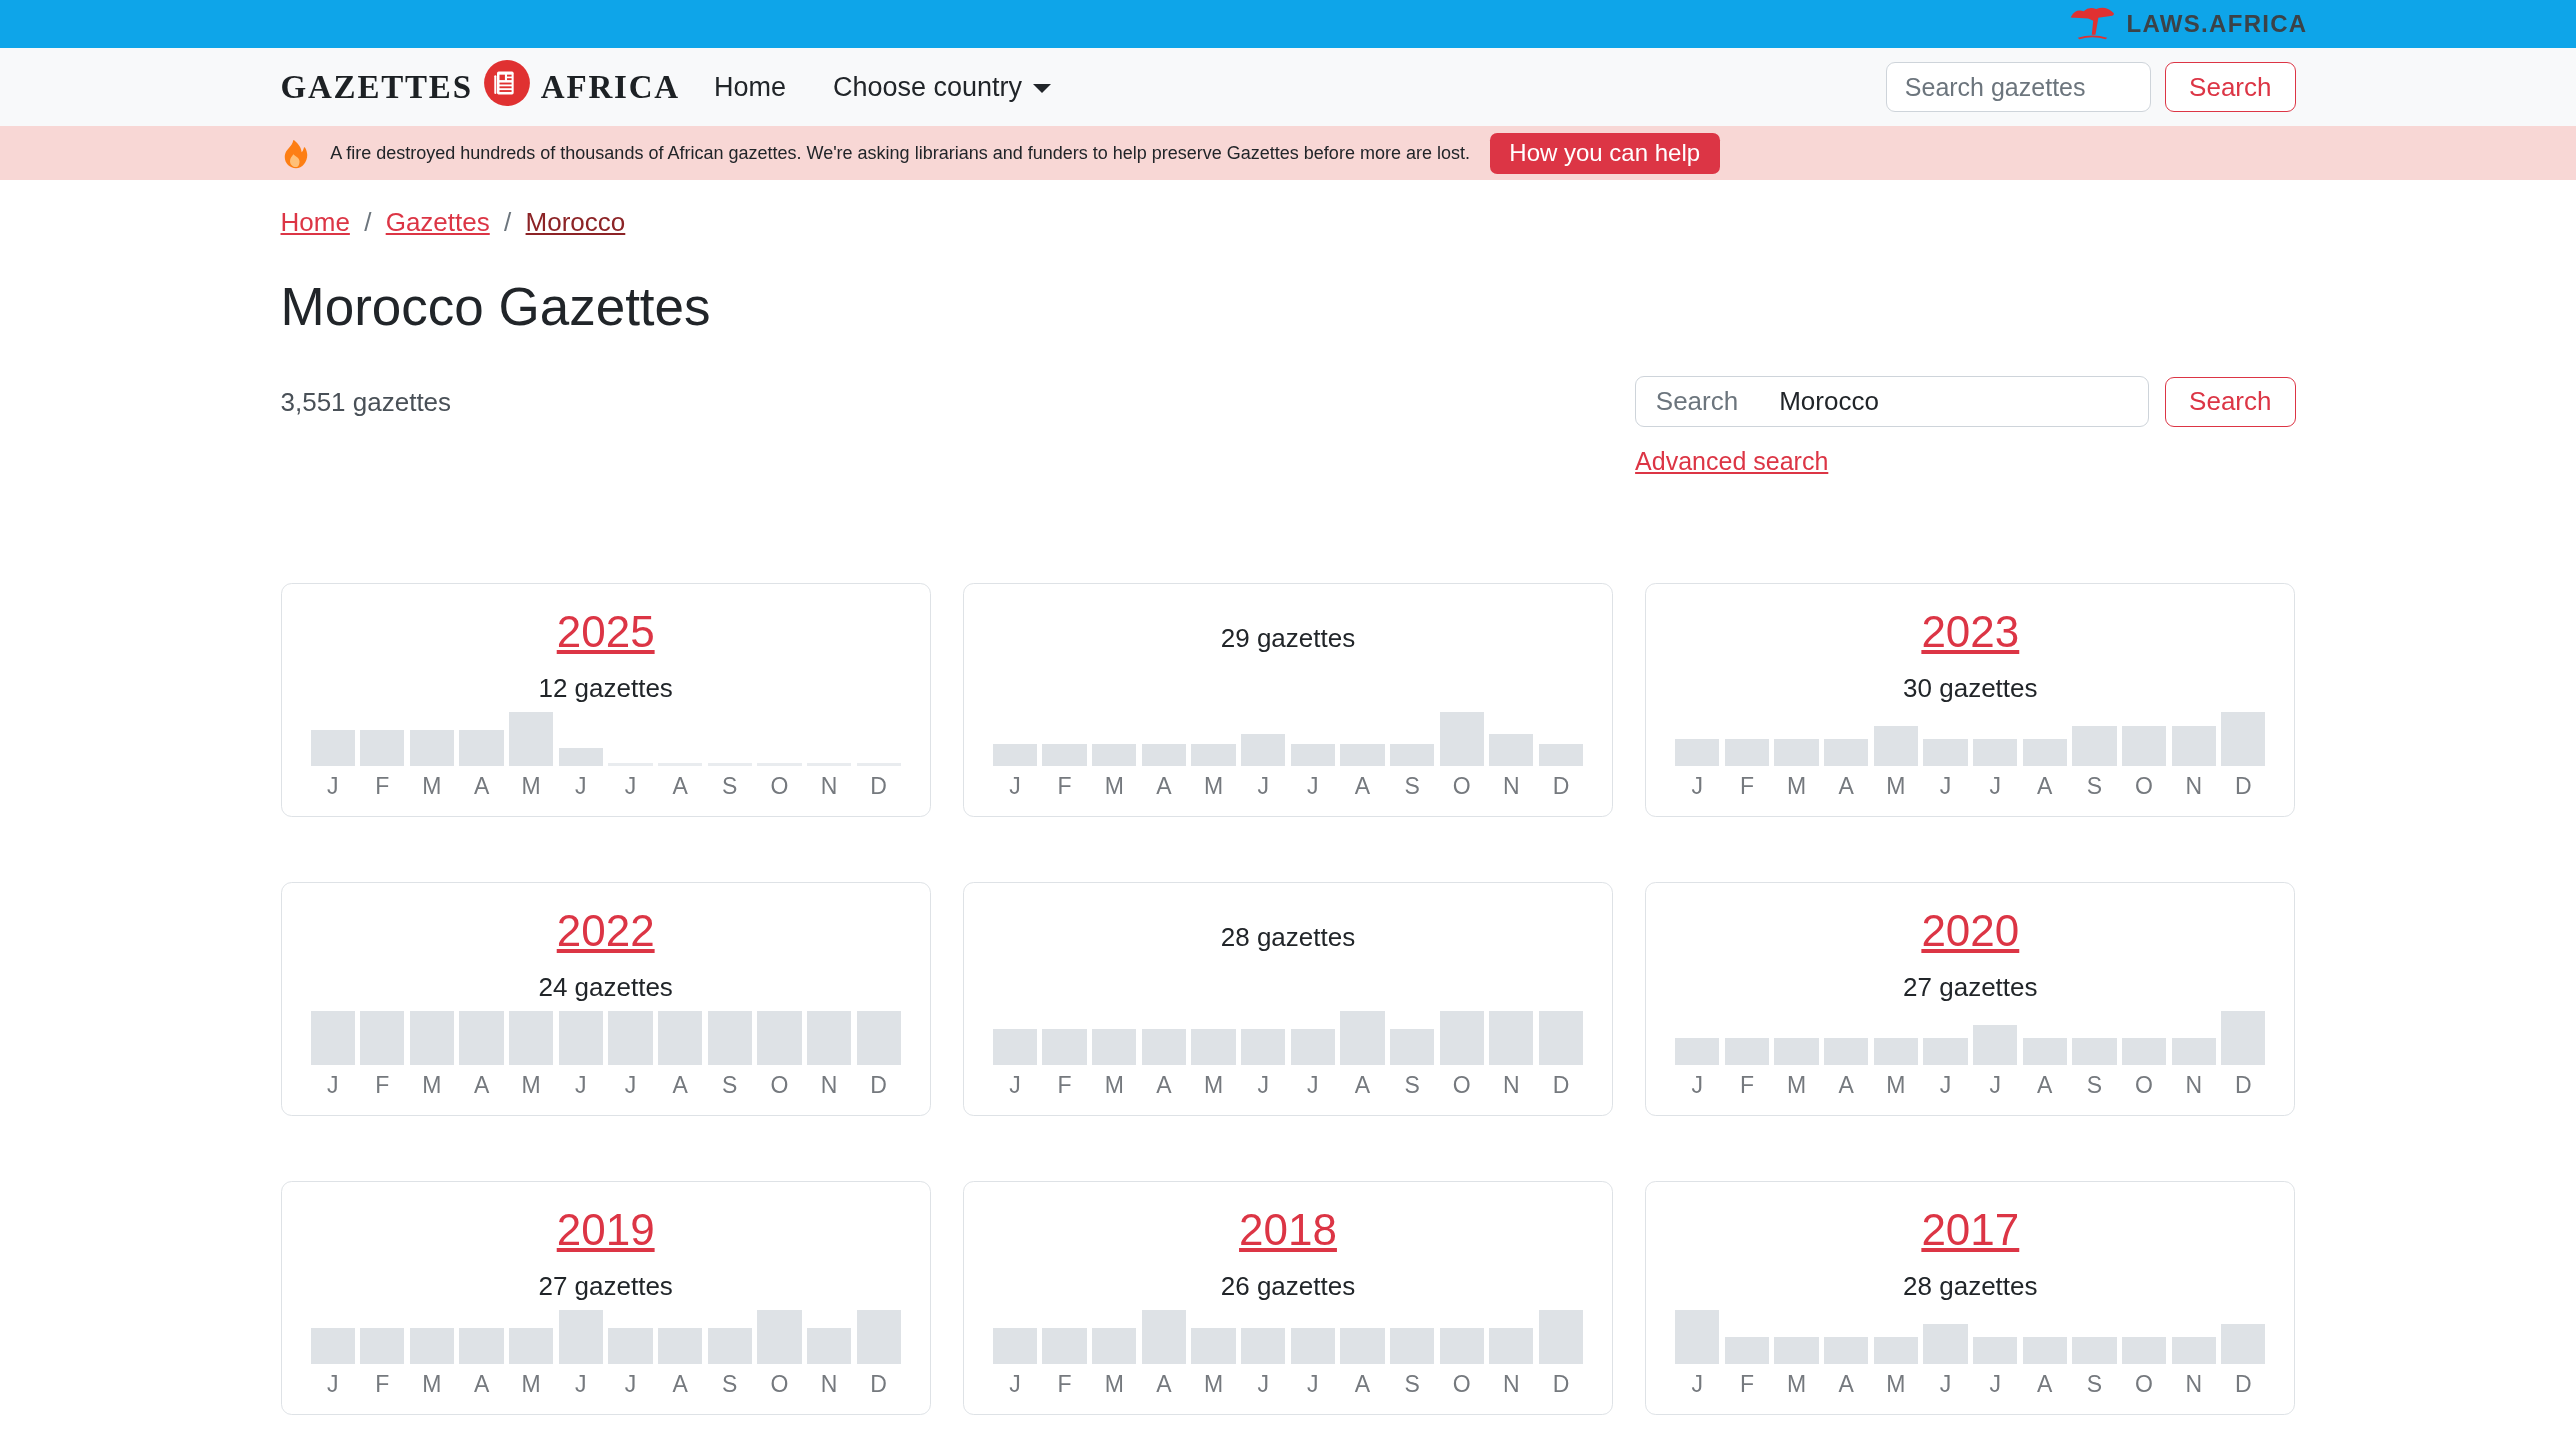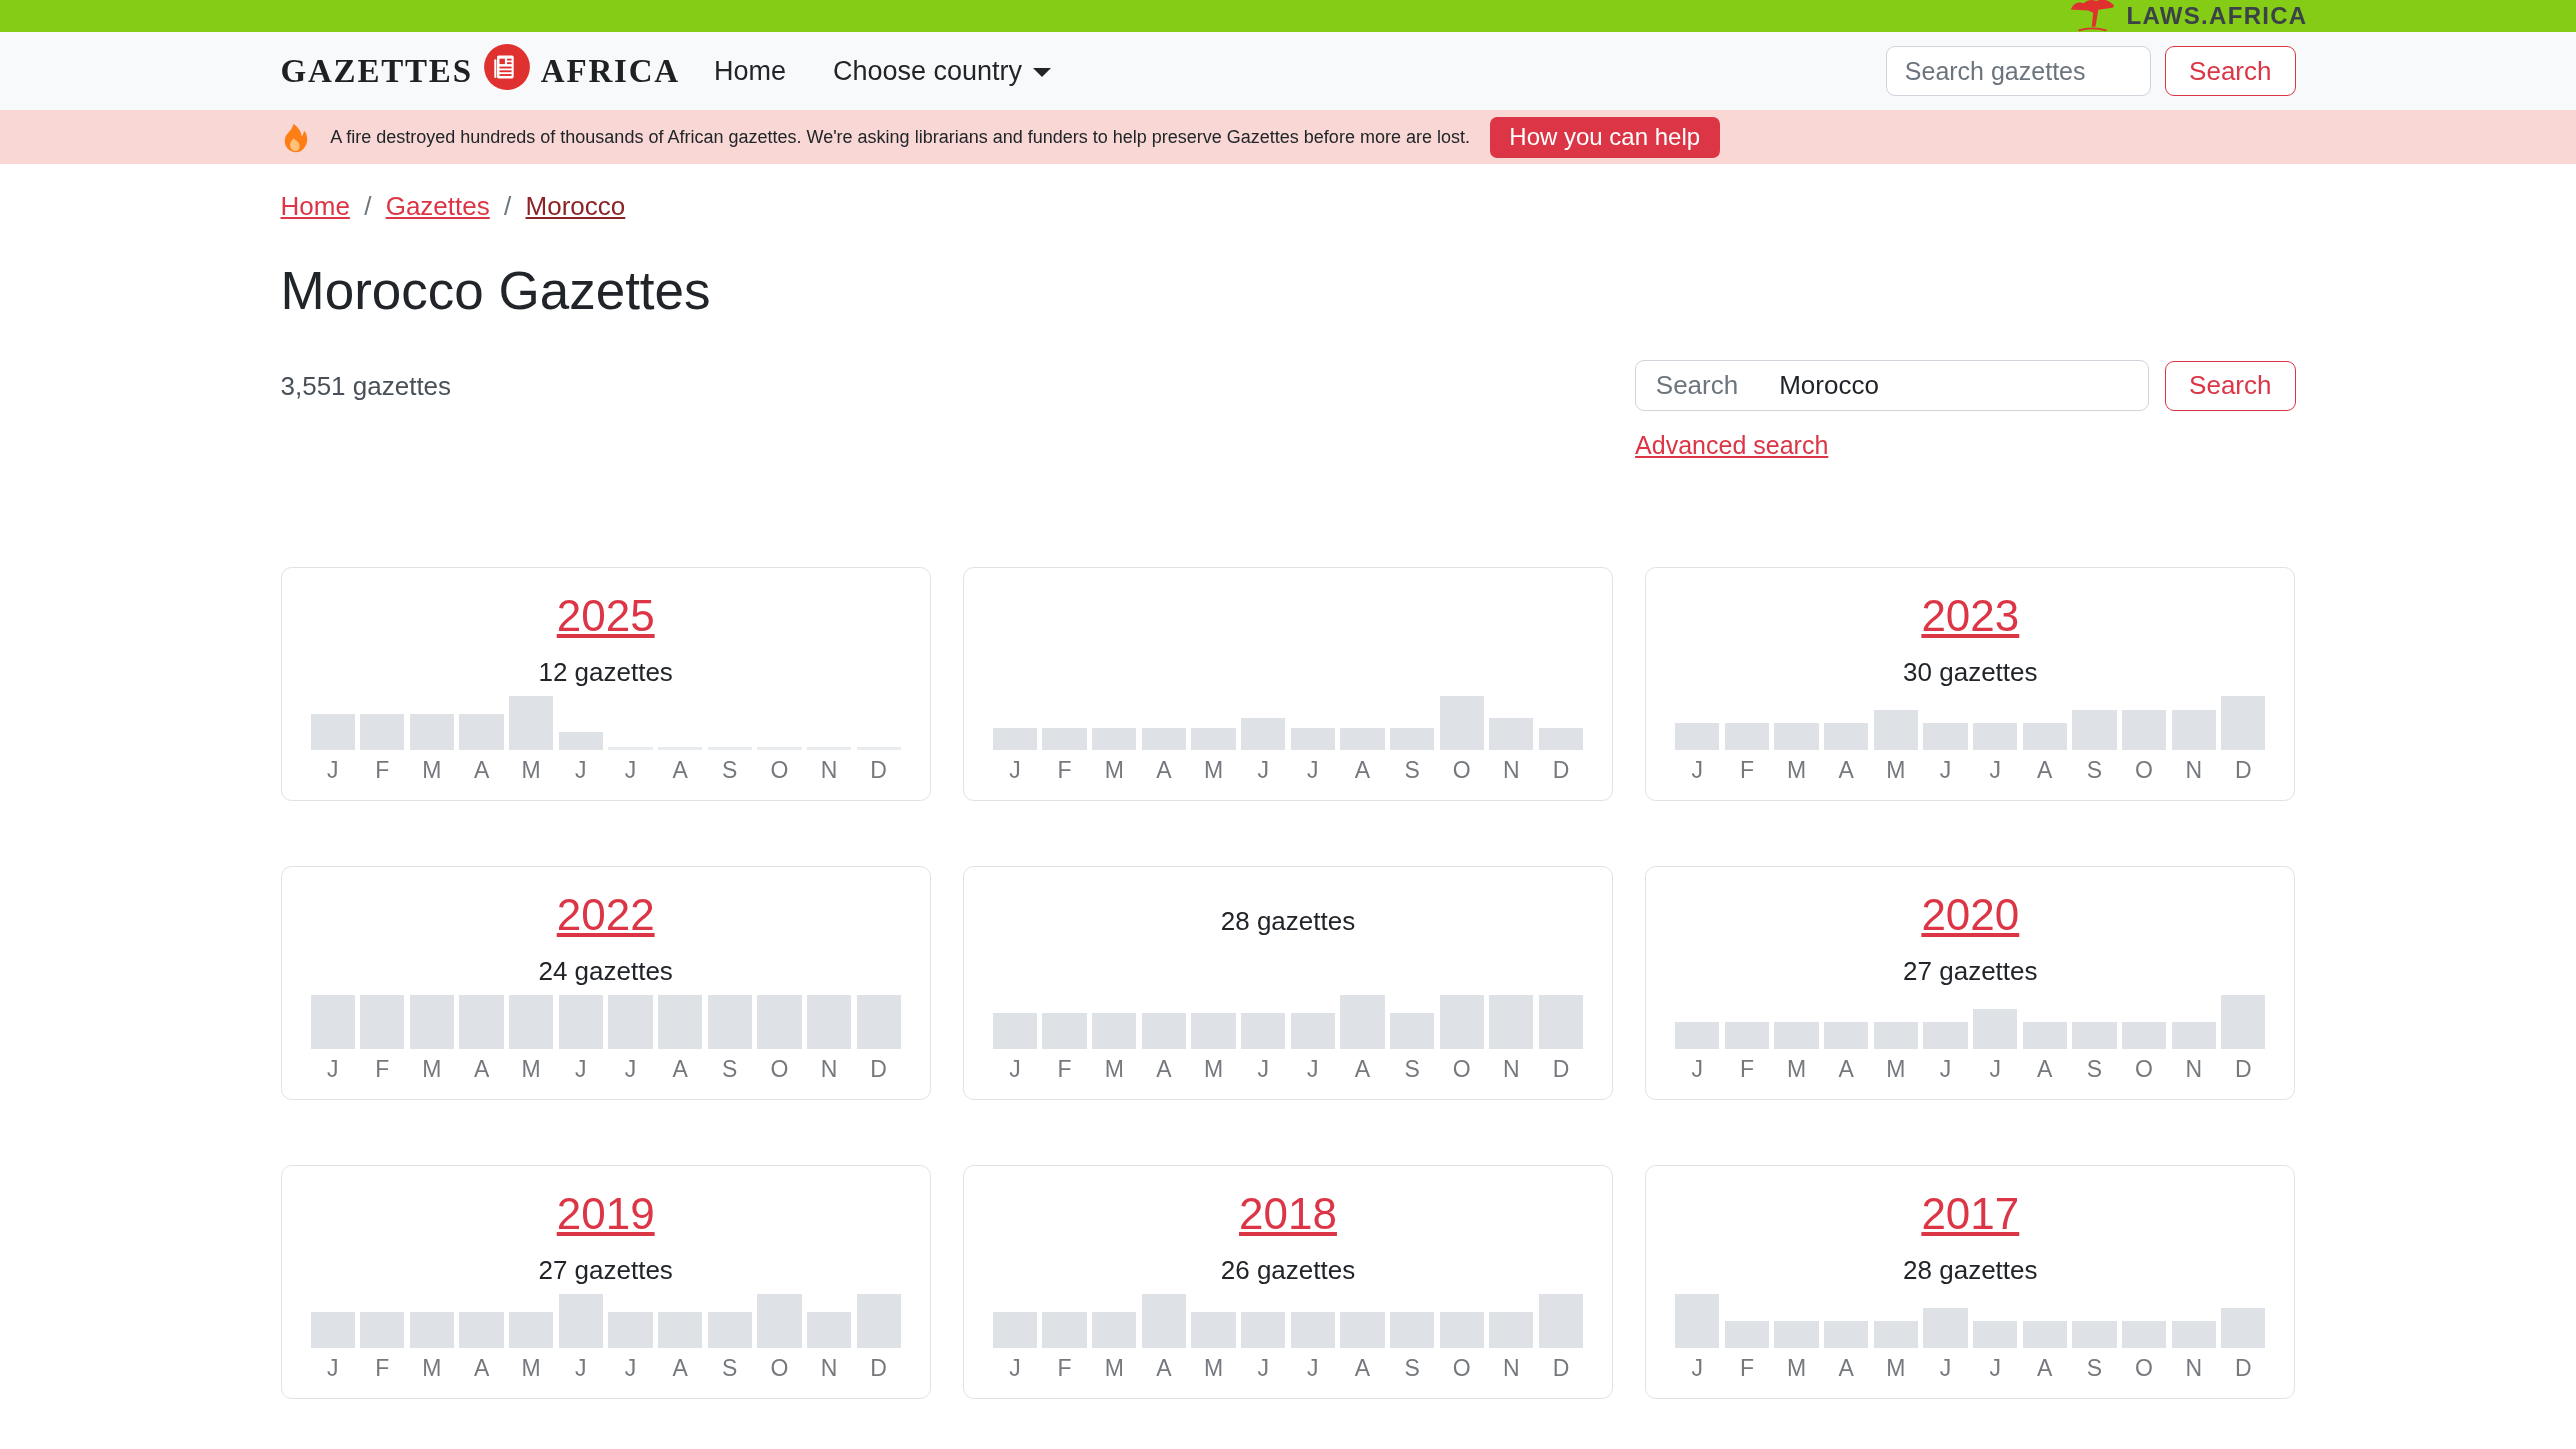--- a/index.html
+++ b/index.html
@@ -1,21 +1,21 @@
 <!DOCTYPE html>
 <html style="font-size:14.3px"><head>
 <meta charset="utf-8">
 <style>
   * { margin:0; padding:0; box-sizing:border-box; }
   html,body { width:2576px; height:1449px; overflow:hidden; background:#fff;
               font-family:"Liberation Sans", sans-serif; color:#212529; }
   a { text-decoration:underline; cursor:pointer; }
 
   
-  .topbar { height:32px; background:#84cc16; display:flex; align-items:center;padding-left:24px; }
+  .topbar { height:48px; background:#0ea5e9; display:flex; align-items:center;padding-left:24px; }
   .topbar-inner { width:2015px; margin:0 auto; display:flex; justify-content:flex-end; align-items:center; gap:12.5px; }
   .laws-brand { display:flex; align-items:center; gap:10.7px; }
   .laws-text { font-size:24px; font-weight:bold; letter-spacing:1.3px; color:#3b4248; }
 
   
   .navbar { height:78px; background:#f8f9fa; display:flex; align-items:center; }
   .navbar-inner { width:2015px; margin:0 auto; display:flex; align-items:center; }
   .gz-brand { display:flex; align-items:center; gap:9px; font-family:"Liberation Serif", serif;
               font-weight:bold; font-size:33px; letter-spacing:1.8px; color:#1d2124; }
   .nav-links { display:flex; align-items:center; gap:47px; margin-left:34px; }
@@ -182,20 +182,21 @@
           <div class="month">J</div>
           <div class="month">J</div>
           <div class="month">A</div>
           <div class="month">S</div>
           <div class="month">O</div>
           <div class="month">N</div>
           <div class="month">D</div>
         </div>
       </div>
       <div class="card">
+        <div class="year-count">29 gazettes</div>
         <div class="chart">
           <div class="bar" style="height: 21.5px;"></div>
           <div class="bar" style="height: 21.5px;"></div>
           <div class="bar" style="height: 21.5px;"></div>
           <div class="bar" style="height: 21.5px;"></div>
           <div class="bar" style="height: 21.5px;"></div>
           <div class="bar" style="height: 32px;"></div>
           <div class="bar" style="height: 21.5px;"></div>
           <div class="bar" style="height: 21.5px;"></div>
           <div class="bar" style="height: 21.5px;"></div>

